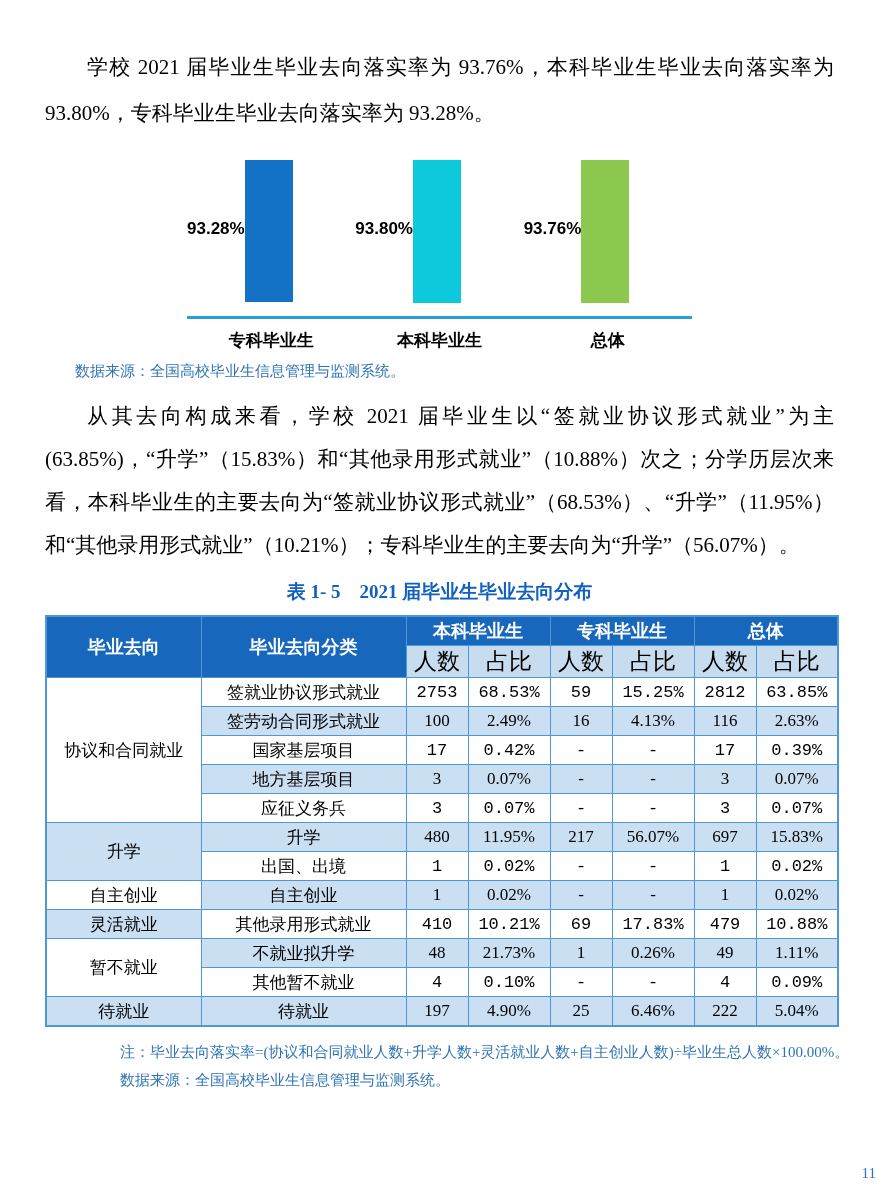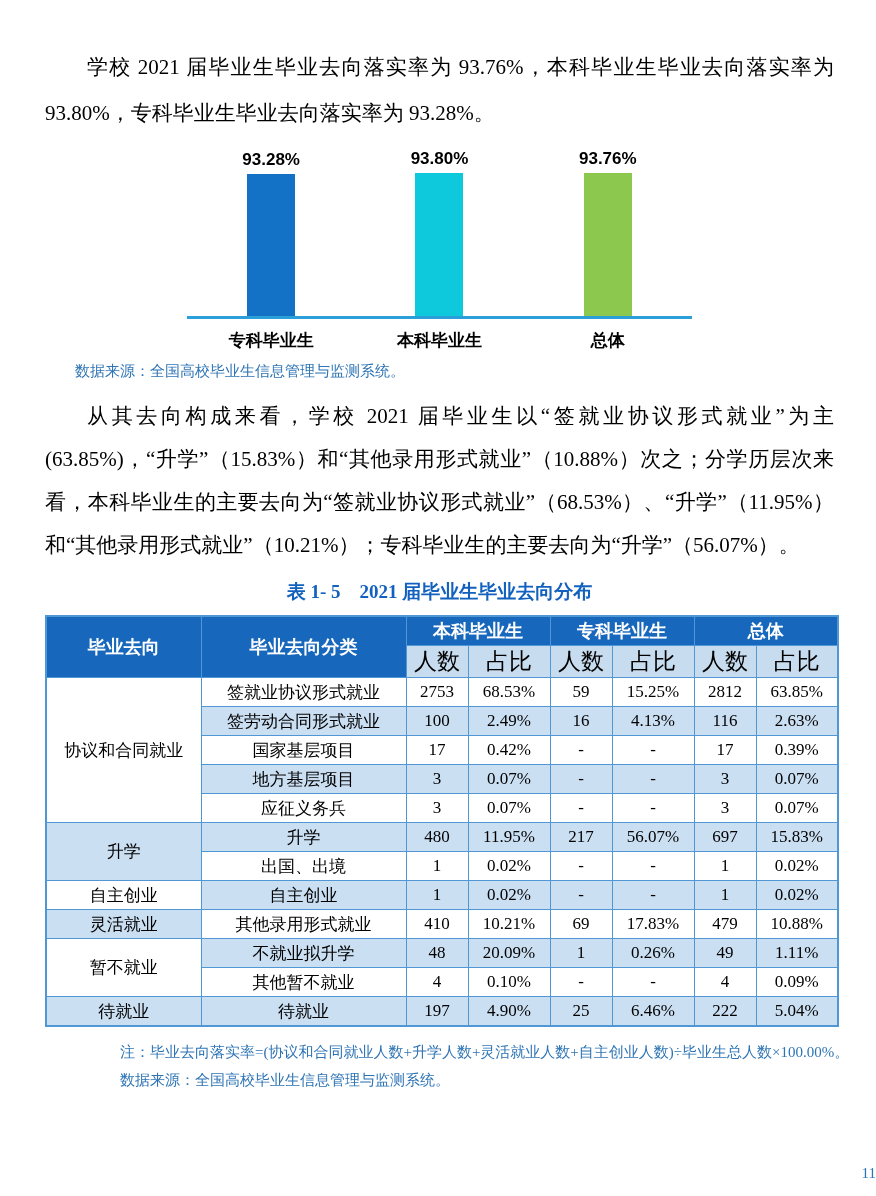--- a/index.html
+++ b/index.html
@@ -24,21 +24,21 @@
   .para2{line-height:43px;margin-top:14px;}
 
   
   .chart-wrap{width:505px;margin:10px auto 0 auto;}
   .chart-bars{
     display:flex;
     align-items:flex-end;
     height:170px;
     border-bottom:3px solid #2B9FD8;
   }
-  .bar-group{flex:1;display:flex;flex-direction:column;align-items:center;justify-content:flex-end;height:100%;}
+  .bar-group{flex:1;display:flex;flex-direction:row;align-items:center;height:100%;}
   .bar-value{
     font-family:"Liberation Sans","DejaVu Sans",sans-serif;
     font-weight:bold;font-size:17px;color:#000;margin-bottom:4px;
   }
   .bar{width:48px;}
   .chart-cats{display:flex;margin-top:10px;}
   .chart-cat{flex:1;text-align:center;font-size:17px;font-weight:bold;color:#000;}
 
   .fig-caption,.tbl-caption{
     text-align:center;
@@ -82,21 +82,21 @@
   th.h2{
     background:#C8DCF0;color:#000;
     font-weight:normal;font-size:23px;
     border:2px solid #ffffff;
     height:27px;
   }
   td.grp{font-size:17px;}
   .bg-b{background:#CBDFF3;}
   .bg-w{background:#ffffff;}
   tr.rb td.cell{background:#CBDFF3;}
-  tr.rw td.cell{background:#ffffff;}
+  tr.rw td.cell{background:#ffffff;font-family:Liberation Mono, monospace;}
 
   .note{
     font-size:15px;
     color:#2E74B5;
     margin:10px 0 0 45px;
     width:790px;
     text-indent:2em;
     line-height:30px;
   }
   .source2{
@@ -259,21 +259,21 @@
           <td class="cell">10.21%</td>
           <td class="cell">69</td>
           <td class="cell">17.83%</td>
           <td class="cell">479</td>
           <td class="cell">10.88%</td>
         </tr>
         <tr class="rb">
           <td class="grp bg-w" rowspan="2">暂不就业</td>
           <td class="cell">不就业拟升学</td>
           <td class="cell">48</td>
-          <td class="cell">20.09%</td>
+          <td class="cell">21.73%</td>
           <td class="cell">1</td>
           <td class="cell">0.26%</td>
           <td class="cell">49</td>
           <td class="cell">1.11%</td>
         </tr>
         <tr class="rw">
           <td class="cell">其他暂不就业</td>
           <td class="cell">4</td>
           <td class="cell">0.10%</td>
           <td class="cell">-</td>

